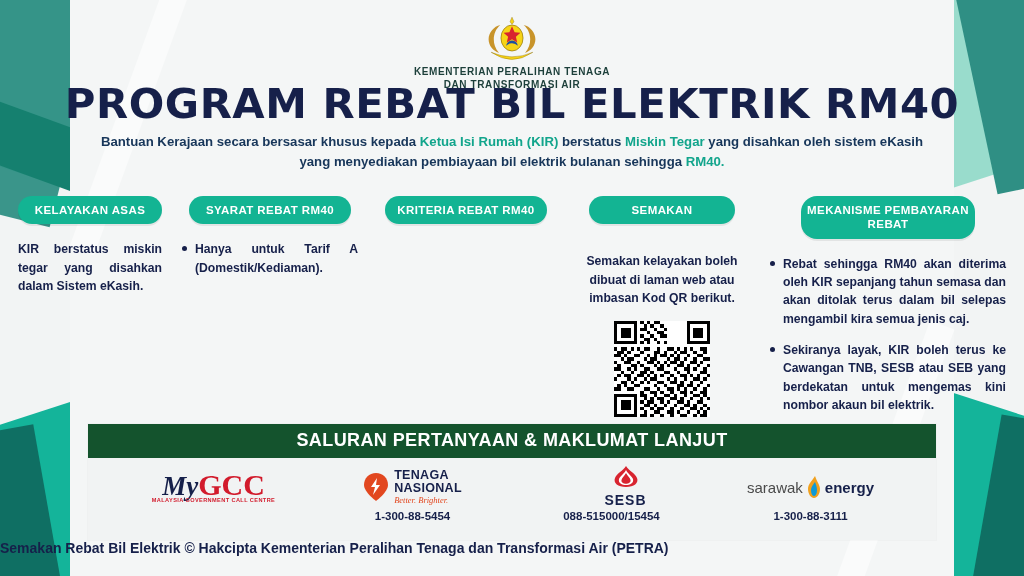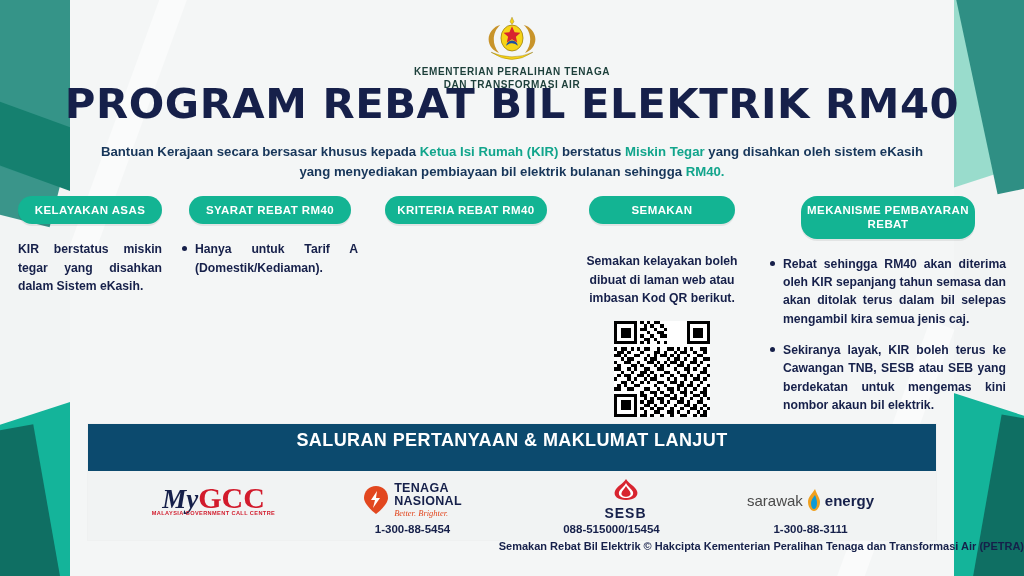--- a/index.html
+++ b/index.html
@@ -132,21 +132,20 @@
   }
   .subtitle {
     position: absolute;
     top: 132px; left: 95px; right: 95px;
     text-align: center;
     font-size: 13.2px;
     font-weight: bold;
     line-height: 1.55;
     color: #17365a;
     z-index: 4;
-    margin-top: 10px;
   }
   .hl { color: #12a58c; }
 
   
   .cols {
     position: absolute;
     top: 196px;
     left: 8px; right: 8px;
     height: 230px;
     display: flex;
@@ -226,27 +225,27 @@
   .footer {
     position: absolute;
     left: 88px; right: 88px;
     top: 424px;
     height: 116px;
     background: #f1f3f3;
     z-index: 5;
     box-shadow: 0 0 0 1px rgba(0,0,0,0.02);
   }
   .footer-bar {
-    background: #0c4a6e;
+    background: #14532d;
     color: #ffffff;
     text-align: center;
     font-weight: bold;
     font-size: 18px;
     letter-spacing: 0.4px;
-    padding: 6px 0 20px 0;
+    padding: 6px 0 7px 0;
   }
   .logos {
     display: flex;
     align-items: flex-start;
     justify-content: space-between;
     padding: 8px 26px 0 26px;
   }
   .logo-cell {
     flex: 1;
     text-align: center;
@@ -260,26 +259,25 @@
   .phone {
     font-size: 11.5px;
     font-weight: bold;
     color: #16204a;
     margin-top: 2px;
   }
   .copyright {
     position: absolute;
     left: 0; right: 0;
     top: 540px;
-    text-align: right;
-    font-size: 11px;
+    text-align: left;
+    font-size: 14px;
     font-weight: bold;
     color: #16204a;
     z-index: 6;
-    padding-left: 28px;
   }
   
   .mygcc-my { font-family: "Liberation Serif", serif; font-style: italic; font-weight: bold; font-size: 27px; color: #16204a; }
   .mygcc-gcc { font-family: "Liberation Serif", serif; font-weight: bold; font-size: 30px; color: #d21b2c; }
   .mygcc-sub { font-size: 5.6px; font-weight: bold; color: #d21b2c; letter-spacing: 0.4px; margin-top: -2px; }
   .tnb-t { font-size: 12.5px; font-weight: bold; color: #16204a; line-height: 1.05; letter-spacing: 0.3px;}
   .tnb-s { font-size: 8.5px; font-style: italic; color: #e2471f; font-family: "Liberation Serif", serif; }
   .sesb-t { font-size: 14px; font-weight: bold; color: #16204a; letter-spacing: 1px; }
   .se-t { font-size: 15px; color: #4a4a4a; }
   .se-b { font-size: 15px; font-weight: bold; color: #16204a; }

